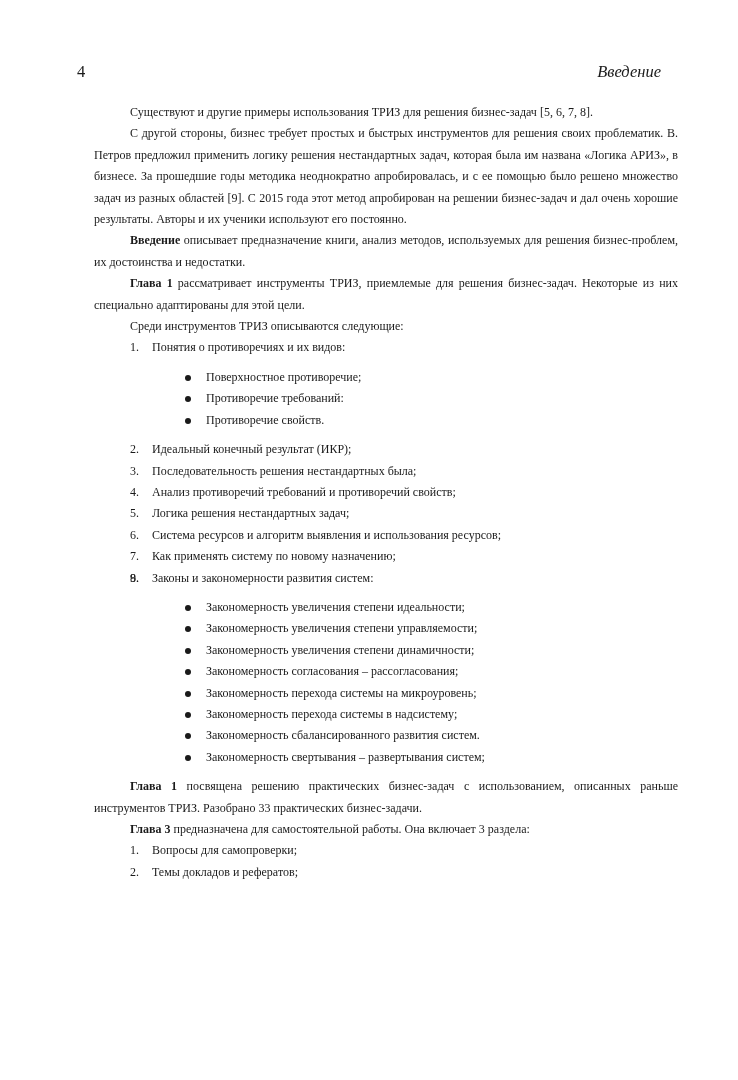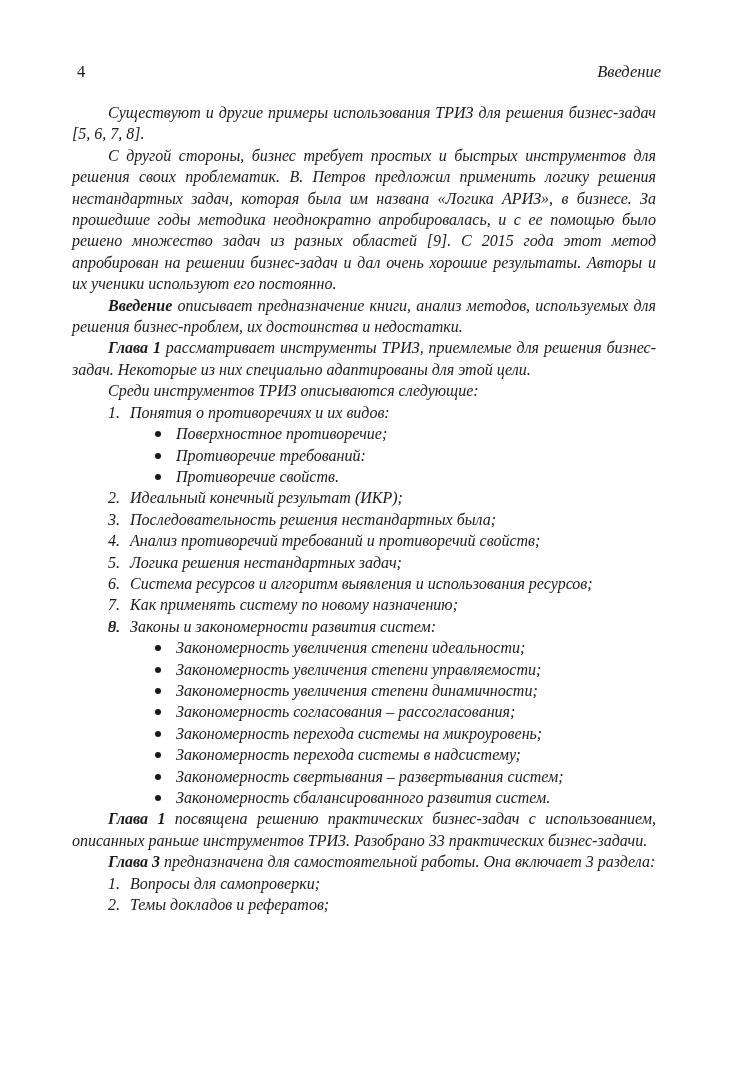--- a/index.html
+++ b/index.html
@@ -2,29 +2,29 @@
 <html><head>
 <meta charset="utf-8">
 <style>
   html, body { margin: 0; padding: 0; background: #ffffff; }
   body { width: 738px; height: 1080px; position: relative; overflow: hidden; color: #1a1a1a; }
   .page { position: absolute; left: 0; top: 0; width: 738px; height: 1080px; background: #fff; }
   .running-head { position: absolute; left: 77px; top: 62px; width: 584px; height: 22px;
     font-family: "Liberation Serif", "DejaVu Serif", serif; font-size: 16.5px; }
   .page-num { position: absolute; left: 0; top: 0; }
   .section-title { position: absolute; right: 0; top: 0; font-style: italic; }
-  .body { position: absolute; left: 72px; top: 102px; width: 584px;
-    font-family: "Liberation Serif", "DejaVu Serif", serif; font-size: 16px; line-height: 21.4px;
-    text-align: justify; hyphens: manual; font-style: italic; }
+  .body { position: absolute; left: 94px; top: 102px; width: 584px;
+    font-family: "Liberation Serif", "DejaVu Serif", serif; font-size: 12px; line-height: 21.4px;
+    text-align: justify; hyphens: manual; }
   .p { margin: 0; text-indent: 36px; }
   b { font-weight: bold; }
   .ol { margin: 0; padding: 0; list-style: none; }
   .ol-item { position: relative; padding-left: 58px; text-align: left; }
   .ol-num { position: absolute; left: 36px; top: 0; }
-  .ul { margin: 0; padding: 0; list-style: none; }
+  .ul { margin: 8px; padding: 0; list-style: none; }
   .ul-item { position: relative; padding-left: 104px; text-align: left; }
   .bullet { position: absolute; left: 83px; top: 8px; width: 6px; height: 6px; border-radius: 50%; background: #1a1a1a; }
   .nowrap { white-space: nowrap; }
 </style>
 </head>
 <body>
 
 <div class="page">
 
   <div class="running-head">
@@ -64,22 +64,22 @@
       <div class="ol-item"><span class="ol-num">8.</span></div>
       <div class="ol-item"><span class="ol-num">9.</span><span>Законы и закономерности развития систем:</span></div>
 
       <div class="ul">
         <div class="ul-item"><span class="bullet"></span><span>Закономерность увеличения степени идеальности;</span></div>
         <div class="ul-item"><span class="bullet"></span><span>Закономерность увеличения степени управляемости;</span></div>
         <div class="ul-item"><span class="bullet"></span><span>Закономерность увеличения степени динамичности;</span></div>
         <div class="ul-item"><span class="bullet"></span><span>Закономерность согласования – рассогласования;</span></div>
         <div class="ul-item"><span class="bullet"></span><span>Закономерность перехода системы на микроуровень;</span></div>
         <div class="ul-item"><span class="bullet"></span><span>Закономерность перехода системы в надсистему;</span></div>
+        <div class="ul-item"><span class="bullet"></span><span>Закономерность сбалансированного развития систем.</span></div>
         <div class="ul-item"><span class="bullet"></span><span>Закономерность свертывания – развертывания систем;</span></div>
-        <div class="ul-item"><span class="bullet"></span><span>Закономерность сбалансированного развития систем.</span></div>
       </div>
     </div>
 
     <p class="p"><b>Глава 1</b><span> посвящена решению практических бизнес-задач с использованием, описанных раньше инструментов ТРИЗ. Разобрано 33 практических бизнес-задачи.</span></p>
 
     <p class="p"><b>Глава 3</b><span> предназначена для самостоятельной работы. Она включает 3 раздела:</span></p>
 
     <div class="ol">
       <div class="ol-item"><span class="ol-num">1.</span><span>Вопросы для самопроверки;</span></div>
       <div class="ol-item"><span class="ol-num">2.</span><span>Темы докладов и рефератов;</span></div>

